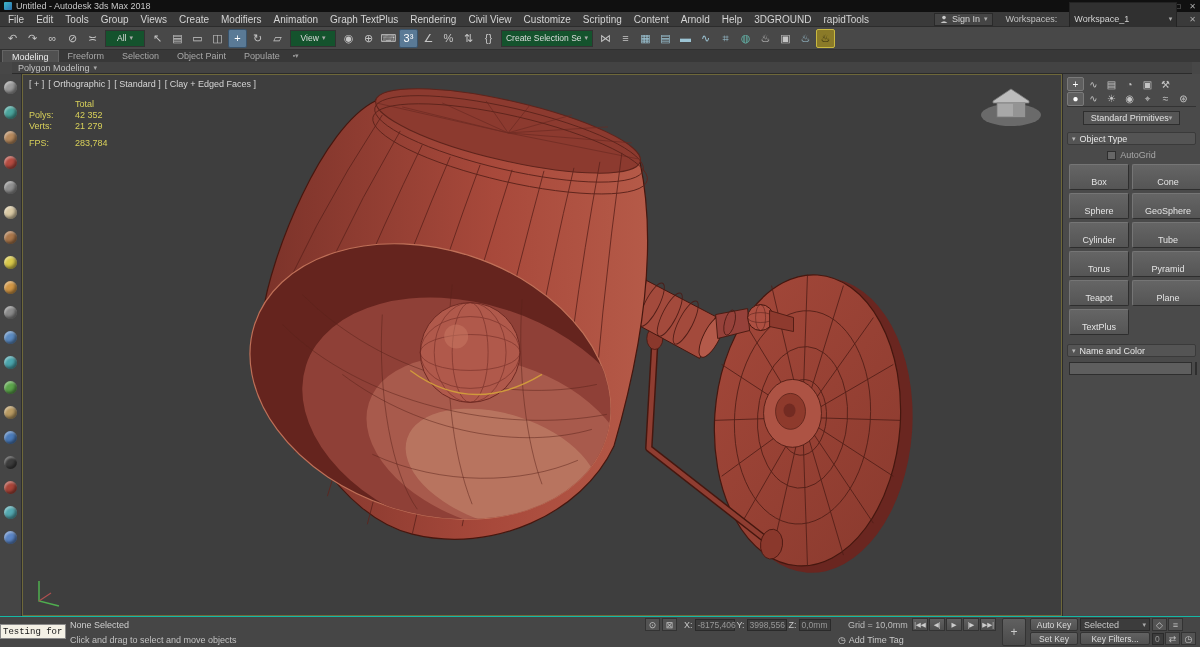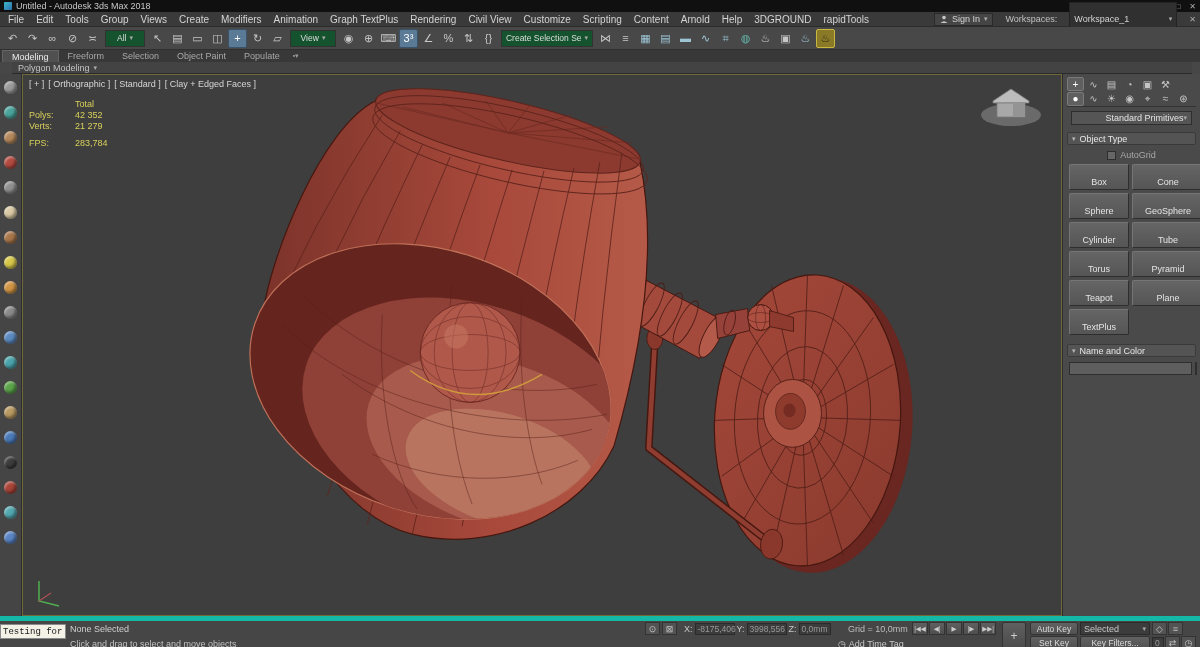--- a/index.html
+++ b/index.html
@@ -66,38 +66,38 @@
 
   
   .cmd-panel{width:138px;background:#4a4a4a;border-left:1px solid #2c2c2c;display:flex;
              flex-direction:column;font-size:9px;padding:2px 4px;}
   .cp-tabs1,.cp-tabs2{display:flex;gap:1px;align-items:center;}
   .cp-tabs1{height:16px;}
   .cp-tabs2{height:15px;border-bottom:1px solid #333;padding-bottom:1px;}
   .cptab{width:17px;height:14px;display:flex;align-items:center;justify-content:center;
          color:#c4c4c4;font-size:10px;border-radius:2px;}
   .cptab.active{background:#5f5f5f;border:1px solid #7a7a7a;color:#fff;}
-  .cp-dropdown{height:14px;margin:4px 4px;background:#555;border:1px solid #2e2e2e;display:flex;
-               align-items:center;justify-content:flex-end;padding:0 4px;color:#e2e2e2;}
+  .cp-dropdown{height:14px;margin:4px 16px;background:#555;border:1px solid #2e2e2e;display:flex;
+               align-items:center;justify-content:center;padding:0 4px;color:#e2e2e2;}
   .rollout{height:13px;background:#545454;border:1px solid #3a3a3a;border-radius:2px;display:flex;
            align-items:center;gap:4px;padding:0 4px;margin:3px 0;color:#e6e6e6;}
   .ro-caret{font-size:7px;color:#b8b8b8;}
   .autogrid{display:flex;align-items:center;justify-content:center;gap:4px;height:14px;color:#a8a8a8;}
   .cb{width:9px;height:9px;background:#666;border:1px solid #2e2e2e;}
   .obj-grid{display:grid;grid-template-columns:1fr 1fr;gap:3px;padding:2px 2px 6px;}
   .obj-btn{height:14px;background:linear-gradient(#656565,#555);border:1px solid #757575;
            border-bottom-color:#2e2e2e;border-right-color:#2e2e2e;border-radius:2px;color:#e4e4e4;
            font-size:9px;font-family:"Liberation Sans",sans-serif;padding:12px;}
   .name-row{display:flex;gap:3px;padding:2px 2px;}
   .name-input{flex:1;height:13px;background:#5e5e5e;border:1px solid #2e2e2e;color:#eee;font-size:9px;}
   .swatch{width:13px;height:13px;background:#9aa0a8;border:1px solid #2e2e2e;}
 
   
   .statusbar{position:absolute;left:0;right:0;bottom:0;height:31px;background:#464646;
-             border-top:5px solid #14b8a6;font-size:9px;color:#c8c8c8;}
+             border-top:1px solid #14b8a6;font-size:9px;color:#c8c8c8;}
   .statusbar .abs{position:absolute;}
   .sbfield{background:#3c3c3c;border:1px solid #2a2a2a;color:#989898;height:12px;
            display:flex;align-items:center;padding:0 2px;font-size:8.5px;}
   .sb-ico{width:15px;height:13px;background:#535353;border:1px solid #333;display:flex;
           align-items:center;justify-content:center;color:#c0c0c0;font-size:9px;}
   .pbtn{width:16px;height:13px;background:linear-gradient(#606060,#4e4e4e);border:1px solid #333;
         color:#ccc;font-size:6.5px;display:flex;align-items:center;justify-content:center;}
   .sb-btn{height:13px;background:linear-gradient(#626262,#515151);border:1px solid #333;color:#ddd;
           font-size:8.5px;display:flex;align-items:center;justify-content:center;border-radius:2px;}
   .sb-right{position:absolute;right:2px;top:1px;width:168px;height:29px;display:grid;

